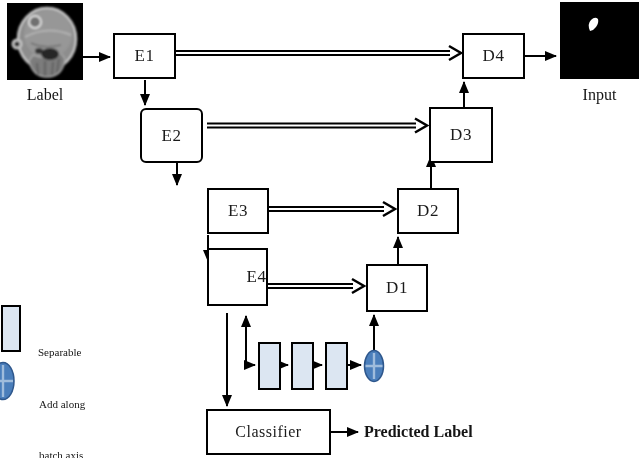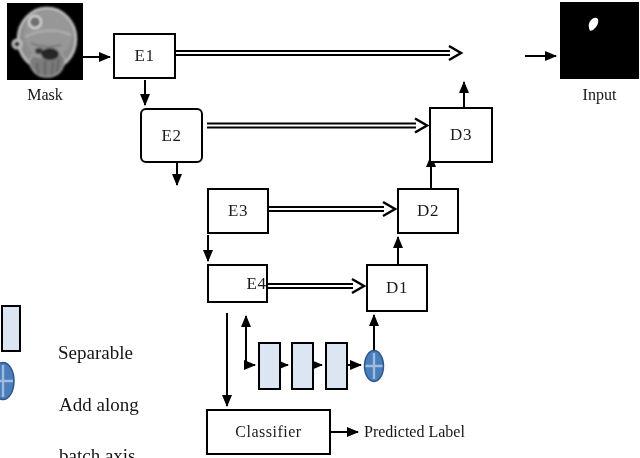--- a/index.html
+++ b/index.html
@@ -24,21 +24,21 @@
     display: flex;
     align-items: center;
     justify-content: center;
     font-size: 17px;
     color: #1b1b1b;
     letter-spacing: 0.5px;
   }
   .e1 { left: 113px; top: 33px;  width: 63px;  height: 46px; }
   .e2 { left: 140px; top: 108px; width: 63px;  height: 55px; border-radius: 6px; }
   .e3 { left: 175px; top: 188px; width: 62px;  height: 46px; margin-left: 32px; }
-  .e4 { left: 207px; top: 264px; width: 61px;  height: 39px; padding-left: 38px; }
+  .e4 { left: 207px; top: 248px; width: 61px;  height: 58px; padding-left: 38px; }
   .d1 { left: 366px; top: 264px; width: 62px;  height: 48px; }
   .d2 { left: 397px; top: 188px; width: 62px;  height: 46px; }
   .d3 { left: 429px; top: 107px; width: 64px;  height: 56px; }
   .d4 { left: 462px; top: 33px;  width: 63px;  height: 46px; }
   .classifier { left: 206px; top: 409px; width: 125px; height: 46px; font-size: 16px; }
 
   .io-img { position: absolute; display: block; }
   .caption {
     position: absolute;
     font-size: 16px;
@@ -62,31 +62,31 @@
 
   .legend-swatch-rect {
     position: absolute;
     left: 1px; top: 305px;
     width: 20px; height: 47px;
     border: 2px solid #000;
     background: var(--conv-fill, #dce6f2);
   }
   .legend-text {
     position: absolute;
-    font-size: 19px;
+    font-size: 11px;
     line-height: 17px;
     color: #151515;
     white-space: pre-wrap;
-    margin-left: 20px;
   }
   .predicted {
     position: absolute;
     left: 364px; top: 423px;
     font-size: 16px;
     color: #151515;
+    font-weight: bold;
   }
   .wire { stroke: var(--wire, #000); stroke-width: 2; fill: none; }
   .wire-thin { stroke: var(--wire, #000); stroke-width: 2; fill: none; }
   .openhead { stroke: var(--wire, #000); stroke-width: 2.5; fill: none; }
 </style>
 </head>
 <body>
 
 <div id="canvas">
 
@@ -182,21 +182,21 @@
       <path d="M18,34 Q40,22 64,32" stroke="#b9b9b9" stroke-width="1.5" fill="none"></path>
       <ellipse cx="43" cy="51" rx="9" ry="6" fill="#262626"></ellipse>
       <ellipse cx="32" cy="48" rx="4" ry="3" fill="#303030"></ellipse>
       <circle cx="28" cy="19" r="6" fill="#707070" stroke="#dedede" stroke-width="2"></circle>
       <circle cx="10" cy="41" r="5.5" fill="#c2c2c2"></circle>
       <circle cx="10" cy="41" r="2.6" fill="#2c2c2c"></circle>
       <path d="M30,60 L31,72 M38,58 L38,73 M46,59 L45,72 M52,56 L50,69" stroke="#5c5c5c" stroke-width="1.6"></path>
       <path d="M24,40 Q36,46 54,42" stroke="#6f6f6f" stroke-width="1.4" fill="none"></path>
     </g>
   </svg>
-  <div class="caption" style="left:7px; top:86px; width:76px;">Mask</div>
+  <div class="caption" style="left:7px; top:86px; width:76px;">Label</div>
 
   <svg class="io-img" style="left:560px; top:2px;" width="79" height="77" viewBox="0 0 79 77" xmlns="http://www.w3.org/2000/svg">
     <rect x="0" y="0" width="79" height="77" fill="#000"></rect>
     <path d="M30,29 Q27,22 31,18 Q35,14 38,17 Q39,21 36,25 Q34,28 30,29 Z" fill="#fff"></path>
   </svg>
   <div class="caption" style="left:560px; top:86px; width:79px;">Input</div>
 
   <div class="box e1">
     <span>E1</span>
   </div>
@@ -211,20 +211,23 @@
   </div>
   <div class="box d1">
     <span>D1</span>
   </div>
   <div class="box d2">
     <span>D2</span>
   </div>
   <div class="box d3">
     <span>D3</span>
   </div>
+  <div class="box d4">
+    <span>D4</span>
+  </div>
   <div class="box classifier">
     <span>Classifier</span>
   </div>
 
   <div class="conv-block cb1"></div>
   <div class="conv-block cb2"></div>
   <div class="conv-block cb3"></div>
 
   <svg class="io-img" style="left:363px; top:349px;" width="22" height="34" viewBox="0 0 22 34" xmlns="http://www.w3.org/2000/svg">
     <ellipse class="add-ellipse" cx="11" cy="17" rx="9.5" ry="15.5"></ellipse>

